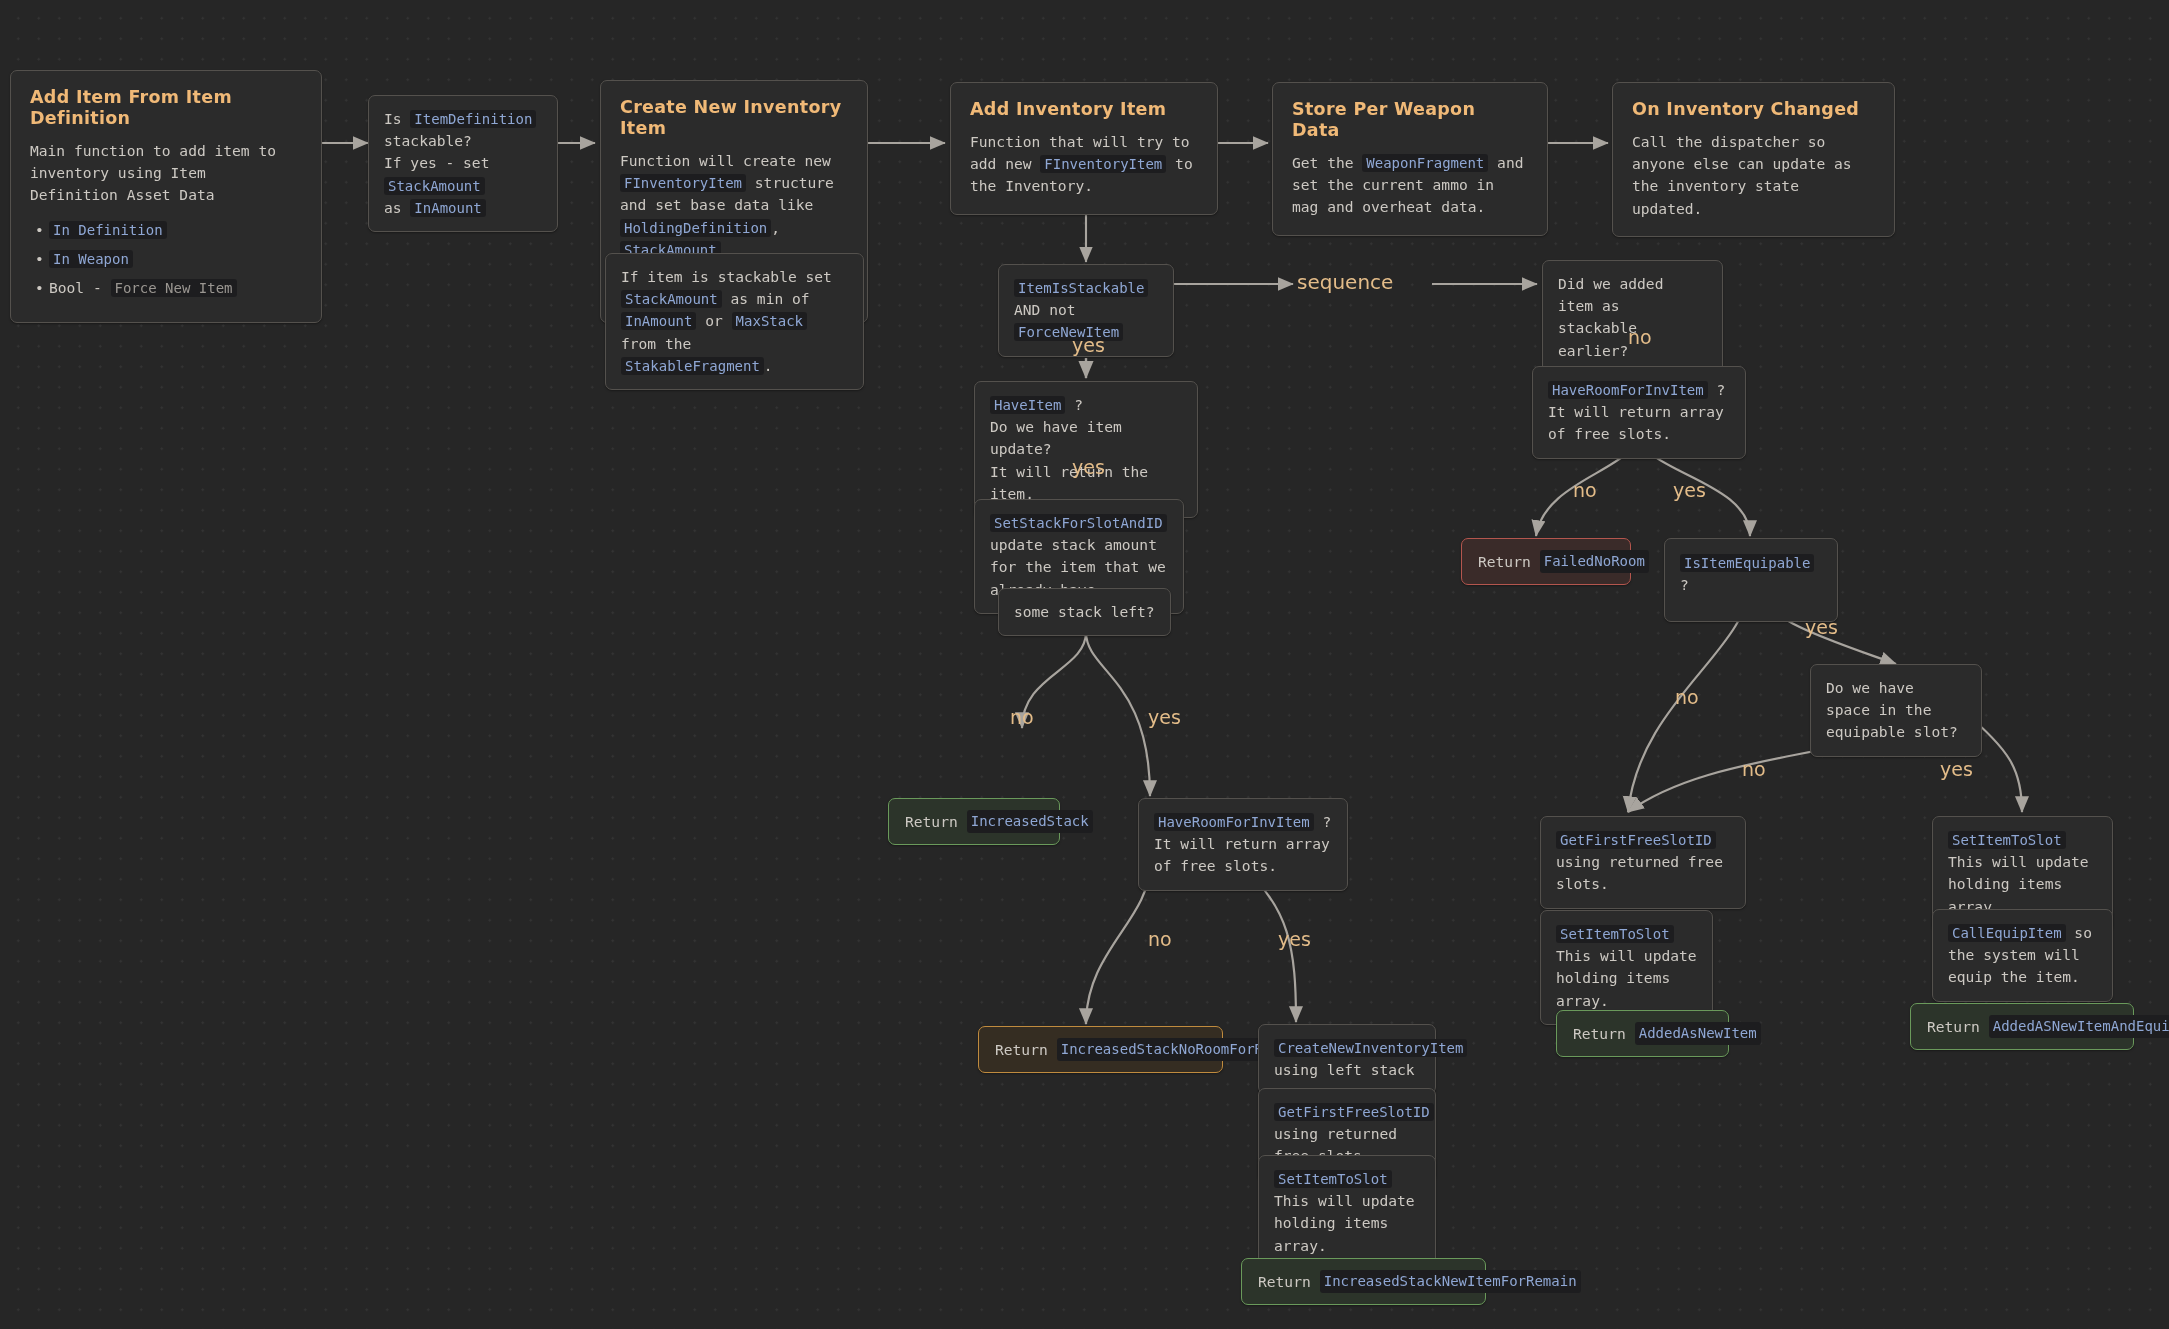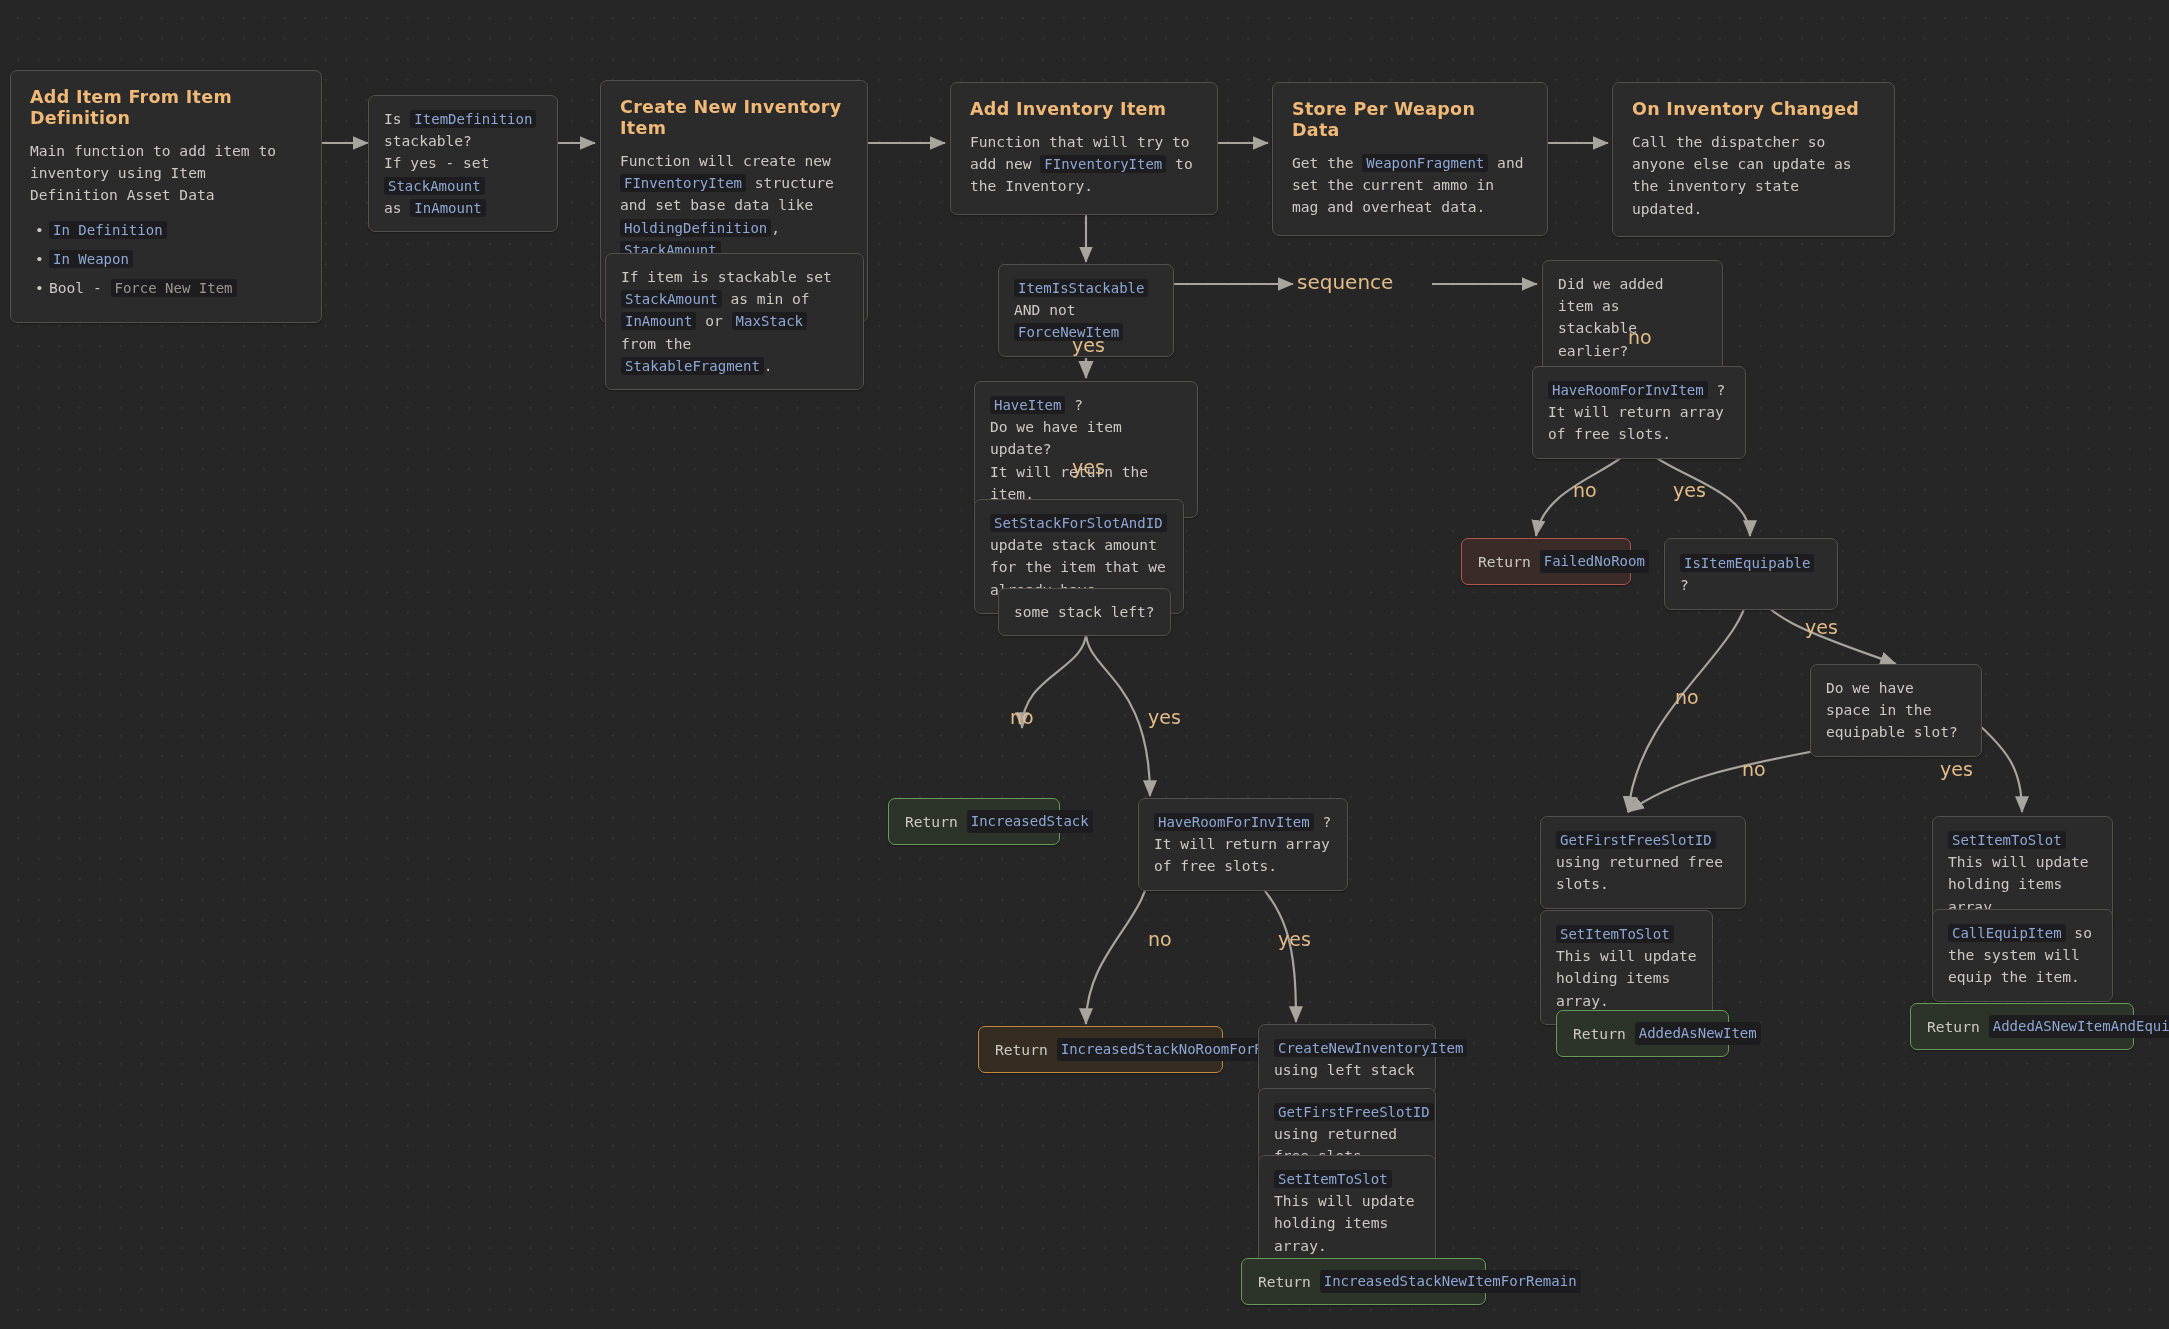--- a/index.html
+++ b/index.html
@@ -287,21 +287,21 @@
   </div>
 
   <div class="edgelabel" style="left:1573px; top:481px;">no</div>
   <div class="edgelabel" style="left:1673px; top:481px;">yes</div>
 
   <div class="node ret red" style="left:1445px; top:538px; width:170px;">
     <span class="rlabel">Return</span>
     <code class="tok">FailedNoRoom</code>
   </div>
 
-  <div class="node" style="left:1664px; top:538px; width:174px; padding-top:13px; padding-bottom:13px;">
+  <div class="node" style="left:1664px; top:538px; width:174px; padding-top:13px; padding-bottom:25px;">
     <p><code class="tok">IsItemEquipable</code><span> ?</span></p>
   </div>
 
   <div class="edgelabel" style="left:1805px; top:618px;">yes</div>
   <div class="edgelabel" style="left:1675px; top:688px;">no</div>
 
   <div class="node" style="left:1810px; top:664px; width:172px;">
     <p>Do we have space in the equipable slot?</p>
   </div>
 

